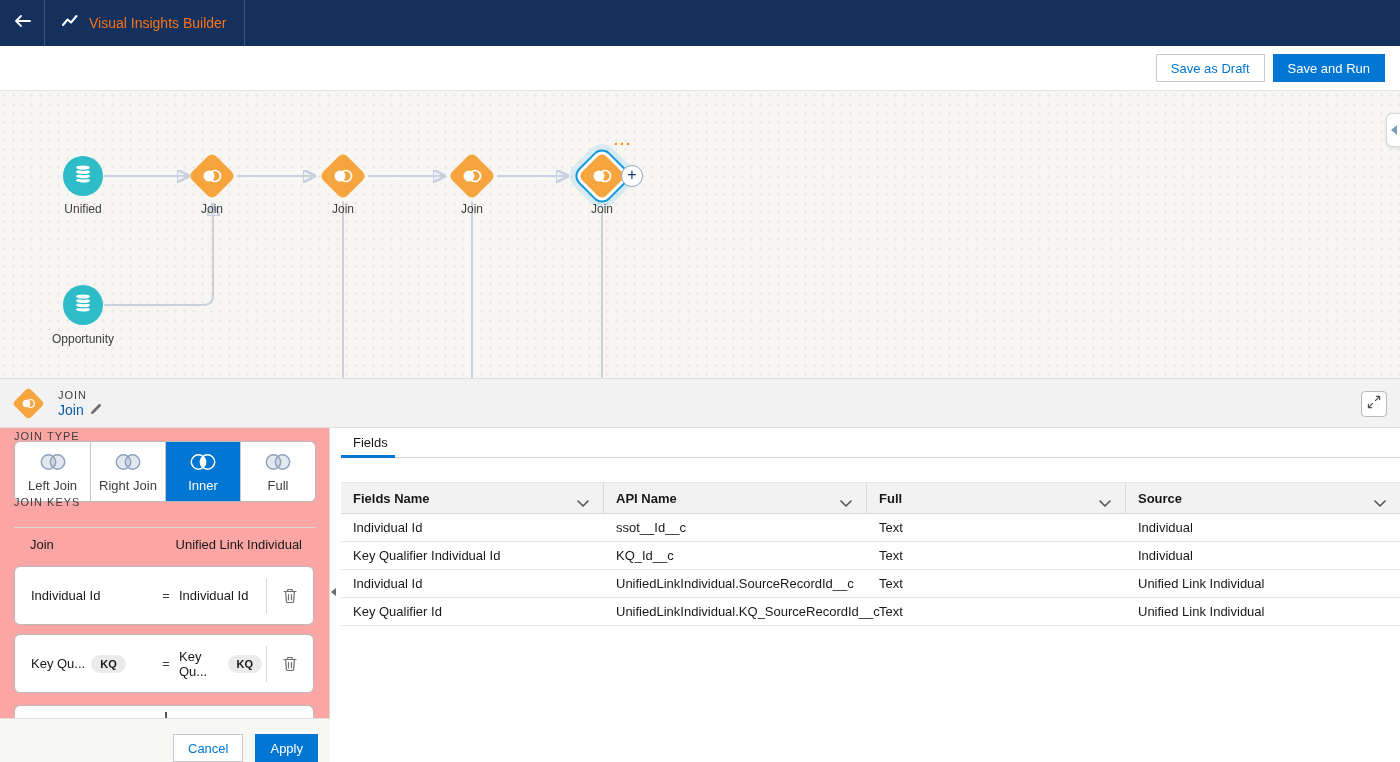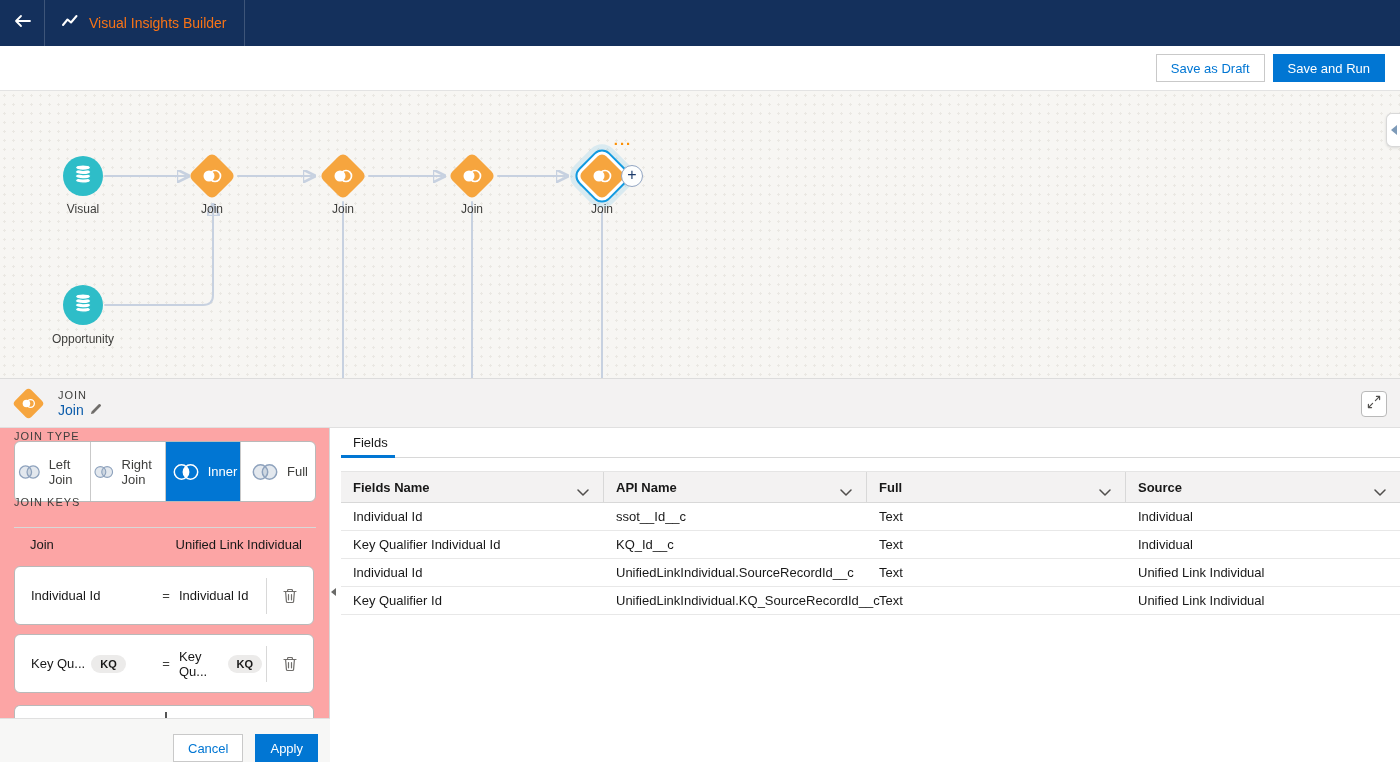--- a/index.html
+++ b/index.html
@@ -40,21 +40,21 @@
   .diamond-sm > svg { transform:rotate(-45deg); }
   .ph-text { margin-left:12px; }
   .ph-type { font-size:11px; color:#3e3e3c; letter-spacing:1px; }
   .ph-name { font-size:14px; color:#0b5cab; display:flex; align-items:center; gap:6px; margin-top:1px; cursor:pointer; }
   .expand-btn { position:absolute; right:13px; top:12px; width:26px; height:26px; background:#fff; border:1px solid #b9b9b9; border-radius:4px; display:flex; align-items:center; justify-content:center; cursor:pointer; }
 
   
   .left-pane { position:absolute; left:0; top:428px; width:330px; height:334px; background:#fca5a5; border-right:1px solid #d8d8d8; }
   .sec-heading { position:absolute; left:14px; font-size:11px; color:#3e3e3c; letter-spacing:1px; }
   .jt-group { position:absolute; left:14px; top:13px; width:302px; height:61px; border:1px solid #b9b9b9; border-radius:6px; display:flex; overflow:hidden; background:#fff; }
-  .jt-cell { flex:1 1 25%; display:flex; flex-direction:row; align-items:center; justify-content:center; gap:5px; font-size:13px; color:#3e3e3c; border-left:1px solid #c9c9c9; cursor:pointer; }
+  .jt-cell { flex:1 1 25%; display:flex; flex-direction:column; align-items:center; justify-content:center; gap:5px; font-size:13px; color:#3e3e3c; border-left:1px solid #c9c9c9; cursor:pointer; }
   .jt-cell:first-child { border-left:none; }
   .jt-cell.selected { background:#0176d3; color:#fff; }
   .jk-rule { position:absolute; left:14px; top:99px; width:302px; height:1px; background:#d8d8d8; }
   .jk-sources { position:absolute; left:14px; top:106px; width:302px; height:20px; display:flex; align-items:center; justify-content:space-between; padding:0 14px 0 16px; font-size:13px; color:#181818; }
   .key-card { position:absolute; left:14px; width:300px; height:59px; border:1px solid #b9b9b9; border-radius:6px; background:#fff; display:flex; align-items:center; padding:0 10px 0 16px; }
   .kc-left { width:122px; display:flex; align-items:center; gap:6px; font-size:13px; }
   .kc-eq { width:26px; text-align:center; font-size:13px; color:#3e3e3c; }
   .kc-right { flex:1; display:flex; align-items:center; gap:6px; font-size:13px; }
   .kq-badge { background:#ecebea; border-radius:10px; font-size:11px; font-weight:bold; padding:3px 9px; }
   .kc-div { width:1px; height:36px; background:#d8d8d8; margin:0 10px 0 4px; }
@@ -63,21 +63,21 @@
   .cursor-tick { position:absolute; left:150px; top:6px; width:2px; height:9px; background:#555; }
   .pane-footer { position:absolute; left:0; bottom:0; width:330px; height:44px; background:#f7f7f6; border-top:1px solid #e0e0e0; display:flex; align-items:flex-end; justify-content:flex-end; gap:12px; padding-right:12px; z-index:5; }
   .collapse-arrow { position:absolute; left:331px; top:586px; width:8px; height:12px; display:flex; align-items:center; cursor:pointer; z-index:6; }
   .tri-left-sm { width:0; height:0; border-top:4px solid transparent; border-bottom:4px solid transparent; border-right:5px solid #6a6a68; }
 
   
   .right-pane { position:absolute; left:341px; top:428px; width:1059px; height:334px; background:#fff; }
   .tabs { position:relative; height:30px; border-bottom:1px solid #d8d8d8; }
   .tab { display:inline-block; padding:0 12px; line-height:30px; font-size:13px; color:#181818; cursor:pointer; }
   .tab-underline { position:absolute; left:0; bottom:-1px; width:54px; height:3px; background:#0176d3; }
-  .thead { margin-top:13px; height:32px; display:flex; background:#f3f2f2; border-top:1px solid #e5e5e5; border-bottom:1px solid #d8d8d8; }
+  .thead { margin-top:24px; height:32px; display:flex; background:#f3f2f2; border-top:1px solid #e5e5e5; border-bottom:1px solid #d8d8d8; }
   .th { position:relative; display:flex; align-items:center; padding-left:12px; font-size:13px; font-weight:bold; color:#181818; cursor:pointer; }
   .th .chev { position:absolute; right:14px; top:12px; }
   .th-divider { border-right:1px solid #d8d8d8; }
   .c1 { width:263px; } .c2 { width:263px; } .c3 { width:259px; } .c4 { width:274px; }
   .trow { height:28px; display:flex; border-bottom:1px solid #e8e8e8; }
   .td { display:flex; align-items:center; padding-left:12px; font-size:13px; color:#181818; }
 </style>
 </head>
 <body>
 
@@ -124,21 +124,21 @@
   <div class="node-circle" style="left:63px; top:65px;">
     <span>
       <svg width="24" height="26" viewBox="0 0 24 26">
         <ellipse cx="12" cy="19.5" rx="7.5" ry="2.7" fill="#fff" stroke="#2ebdc8" stroke-width="1.2"></ellipse>
         <ellipse cx="12" cy="15.2" rx="7.5" ry="2.7" fill="#fff" stroke="#2ebdc8" stroke-width="1.2"></ellipse>
         <ellipse cx="12" cy="10.9" rx="7.5" ry="2.7" fill="#fff" stroke="#2ebdc8" stroke-width="1.2"></ellipse>
         <ellipse cx="12" cy="6.6" rx="7.5" ry="2.7" fill="#fff" stroke="#2ebdc8" stroke-width="1.2"></ellipse>
       </svg>
     </span>
   </div>
-  <div class="node-label" style="left:33px; top:111px; width:100px;">Visual</div>
+  <div class="node-label" style="left:33px; top:111px; width:100px;">Unified</div>
 
   <div class="node-circle" style="left:63px; top:194px;">
     <span>
       <svg width="24" height="26" viewBox="0 0 24 26">
         <ellipse cx="12" cy="19.5" rx="7.5" ry="2.7" fill="#fff" stroke="#2ebdc8" stroke-width="1.2"></ellipse>
         <ellipse cx="12" cy="15.2" rx="7.5" ry="2.7" fill="#fff" stroke="#2ebdc8" stroke-width="1.2"></ellipse>
         <ellipse cx="12" cy="10.9" rx="7.5" ry="2.7" fill="#fff" stroke="#2ebdc8" stroke-width="1.2"></ellipse>
         <ellipse cx="12" cy="6.6" rx="7.5" ry="2.7" fill="#fff" stroke="#2ebdc8" stroke-width="1.2"></ellipse>
       </svg>
     </span>

